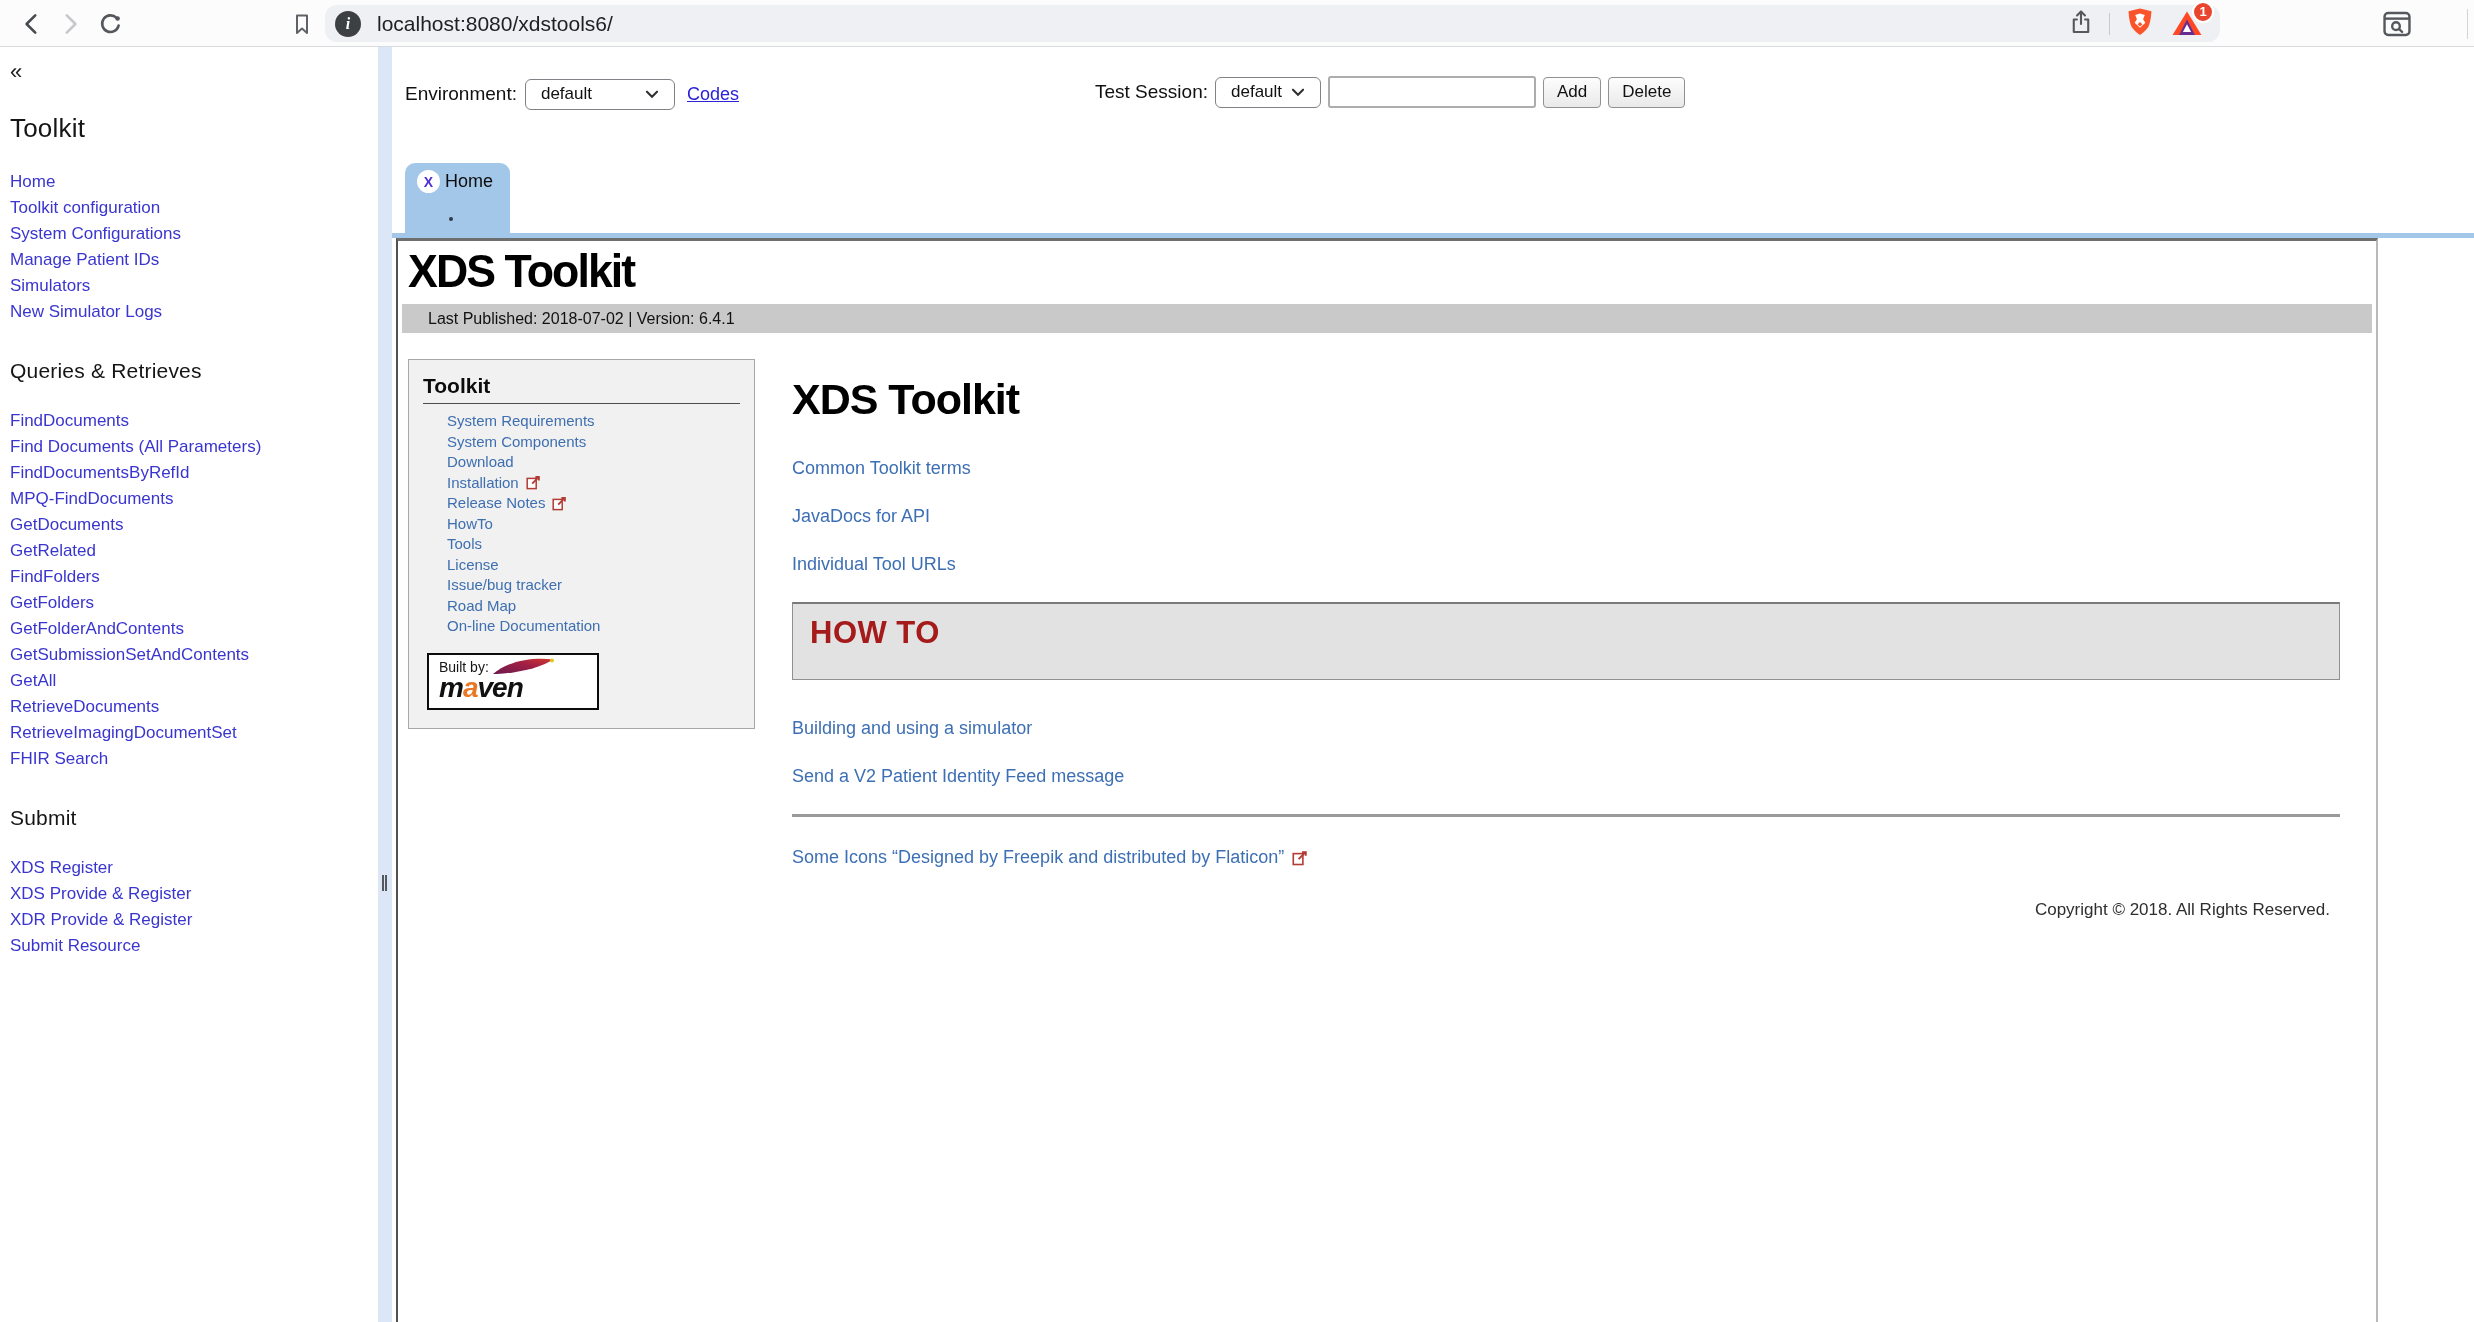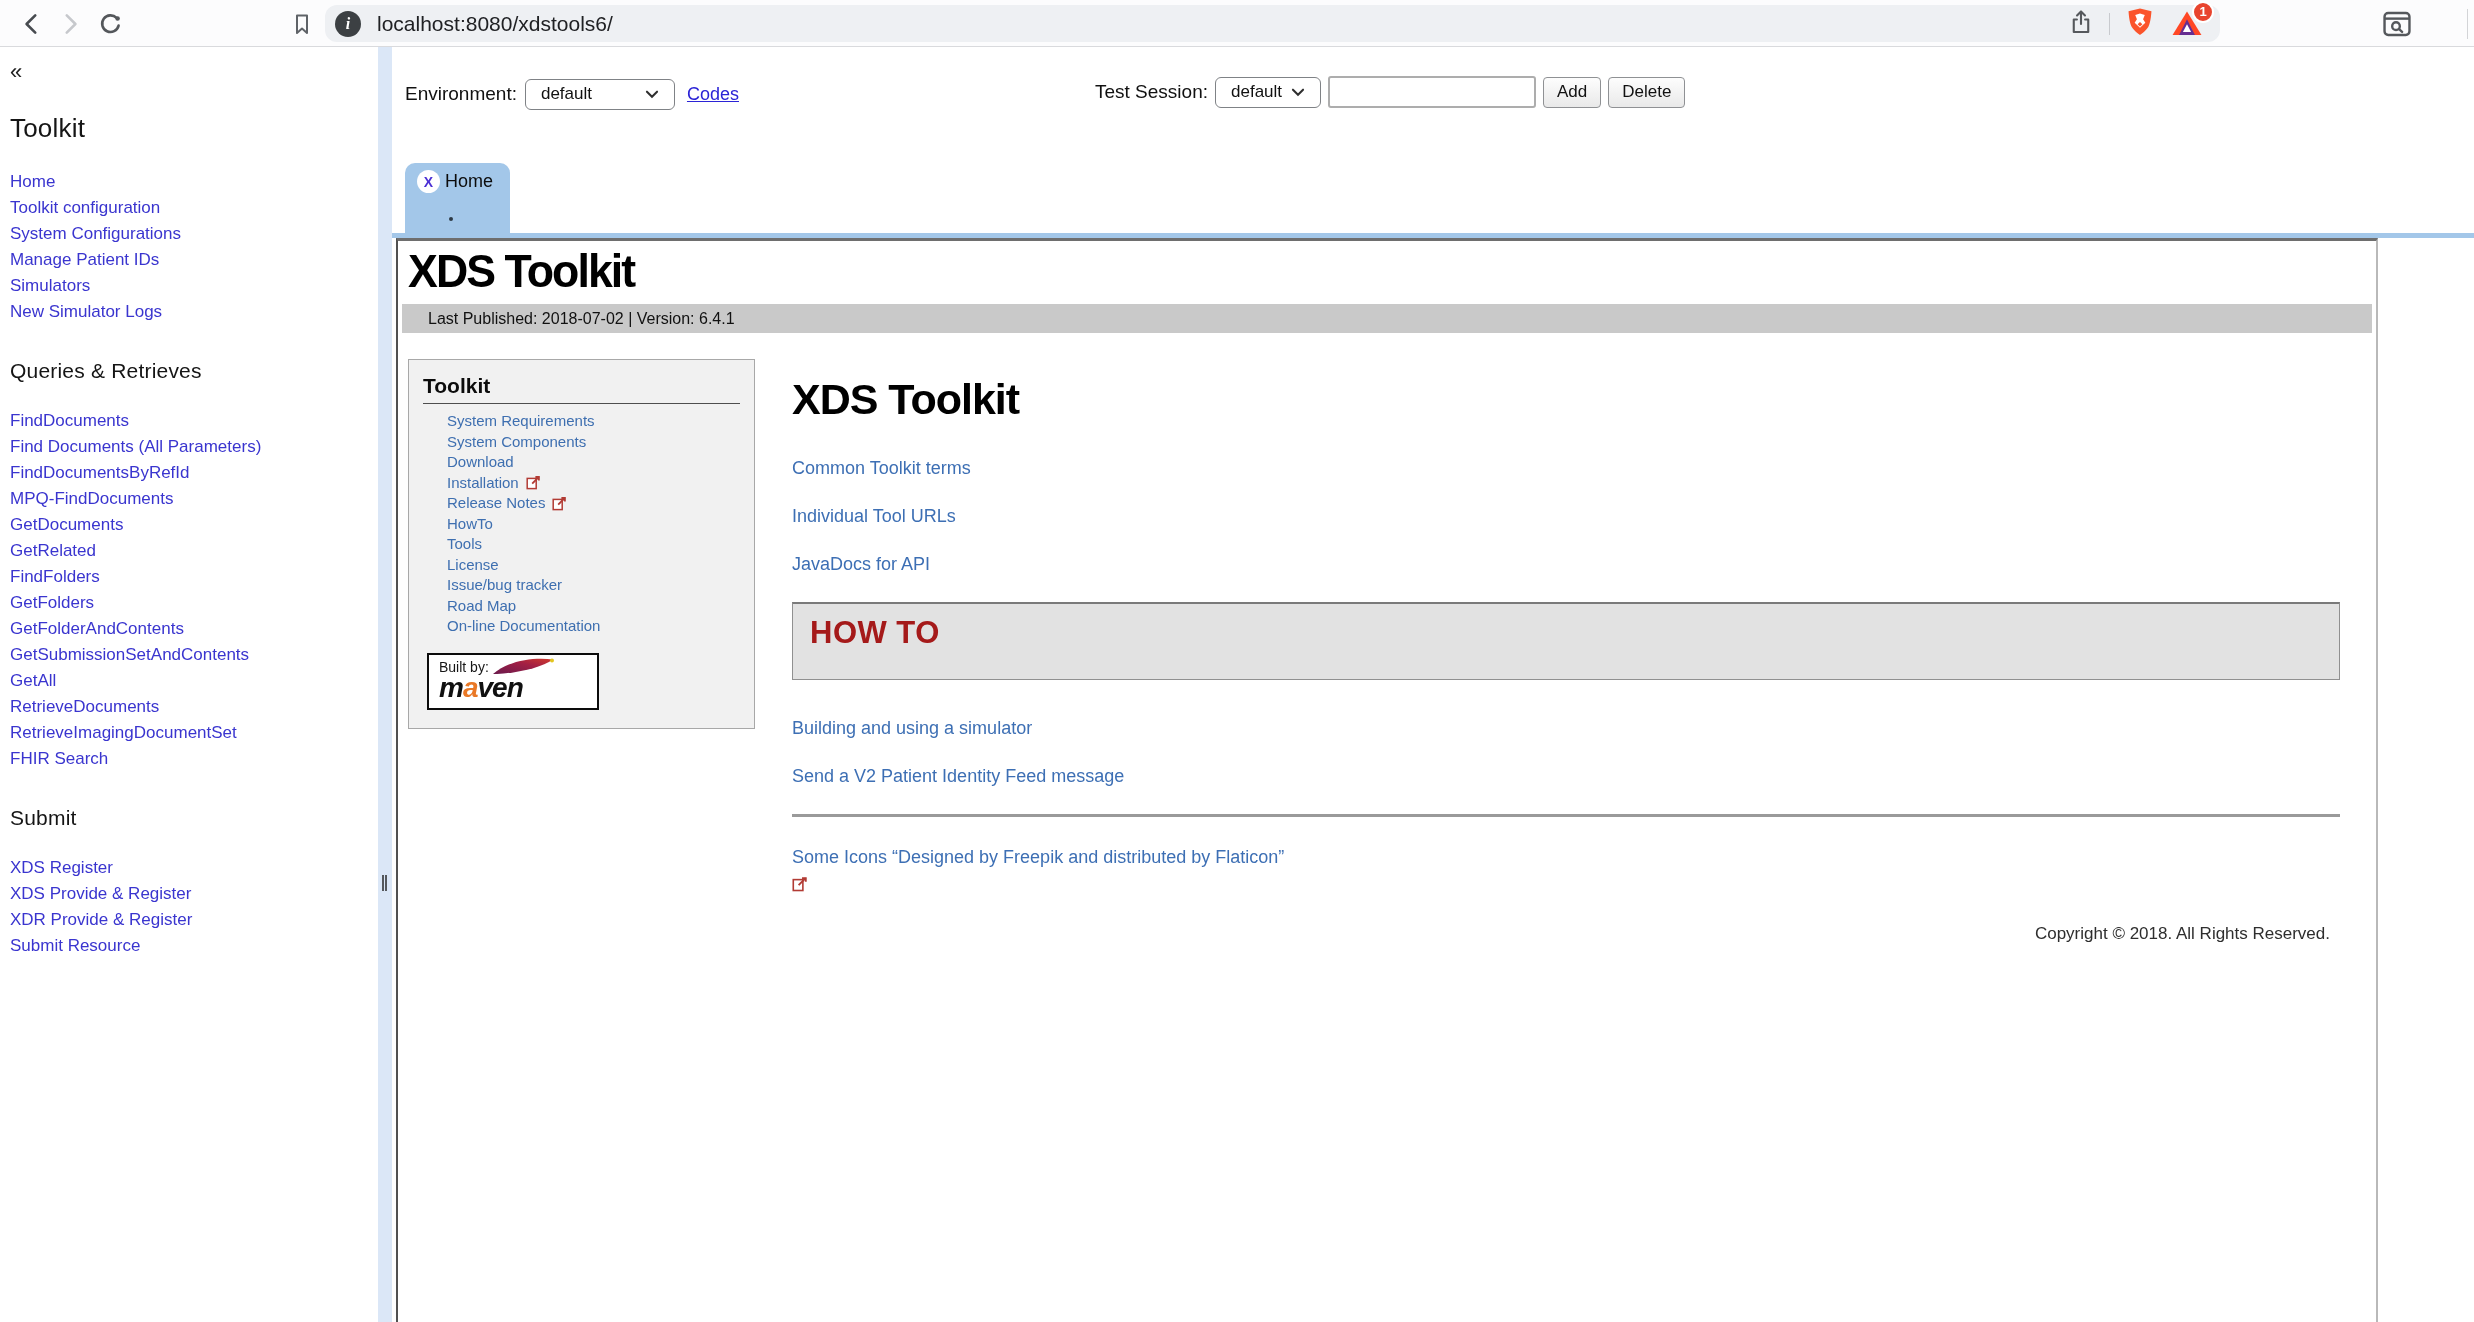--- a/index.html
+++ b/index.html
@@ -87,21 +87,21 @@
   .maven-name .orange { color:#e97826; }
 
   .main-col { position:absolute; left:394px; top:118px; right:36px; }
   .main-title { margin-top:16px; font-size:43px; font-weight:800; color:#000; letter-spacing:-1px; }
   .main-links { margin-top:34px; }
   .c-link { display:block; font-size:18px; color:#3d6fb4; text-decoration:none; cursor:pointer; margin-bottom:27px; white-space:nowrap; }
   .howto { margin-top:12px; height:78px; background:#e2e2e2; border:1px solid #909090; border-top:2px solid #7a7a7a;
            font-size:31px; font-weight:800; color:#a51a1a; line-height:58px; padding-left:17px; letter-spacing:.5px; }
   .howto-links { margin-top:38px; }
   .rule { border:none; border-top:3px solid #9a9a9a; margin-top:4px; }
-  .attrib-row { margin-top:30px; display:flex; align-items:flex-start; gap:8px;flex-direction:column; }
+  .attrib-row { margin-top:30px; display:flex; align-items:center; gap:8px; }
   .attrib { font-size:18px; color:#3d6fb4; text-decoration:none; cursor:pointer; }
   .copyright { margin-top:32px; text-align:right; font-size:17px; color:#2e2e2e; padding-right:10px; }
 </style>
 </head>
 <body>
 
 <div class="screen">
 
   <div class="chrome">
     <div class="nav-ic nav-back">
@@ -323,22 +323,22 @@
           <div class="maven-name">
             <span>m</span><span class="orange">a</span><span>ven</span>
           </div>
         </div>
       </div>
 
       <div class="main-col">
         <div class="main-title">XDS Toolkit</div>
         <div class="main-links" id="main-links">
             <a class="c-link">Common Toolkit terms</a>
+            <a class="c-link">JavaDocs for API</a>
             <a class="c-link">Individual Tool URLs</a>
-            <a class="c-link">JavaDocs for API</a>
           </div>
         <div class="howto">HOW TO</div>
         <div class="howto-links" id="howto-links">
             <a class="c-link">Building and using a simulator</a>
             <a class="c-link">Send a V2 Patient Identity Feed message</a>
           </div>
         <hr class="rule">
         <div class="attrib-row">
           <a class="attrib">Some Icons “Designed by Freepik and distributed by Flaticon”</a>
           <span class="ext-icon">

